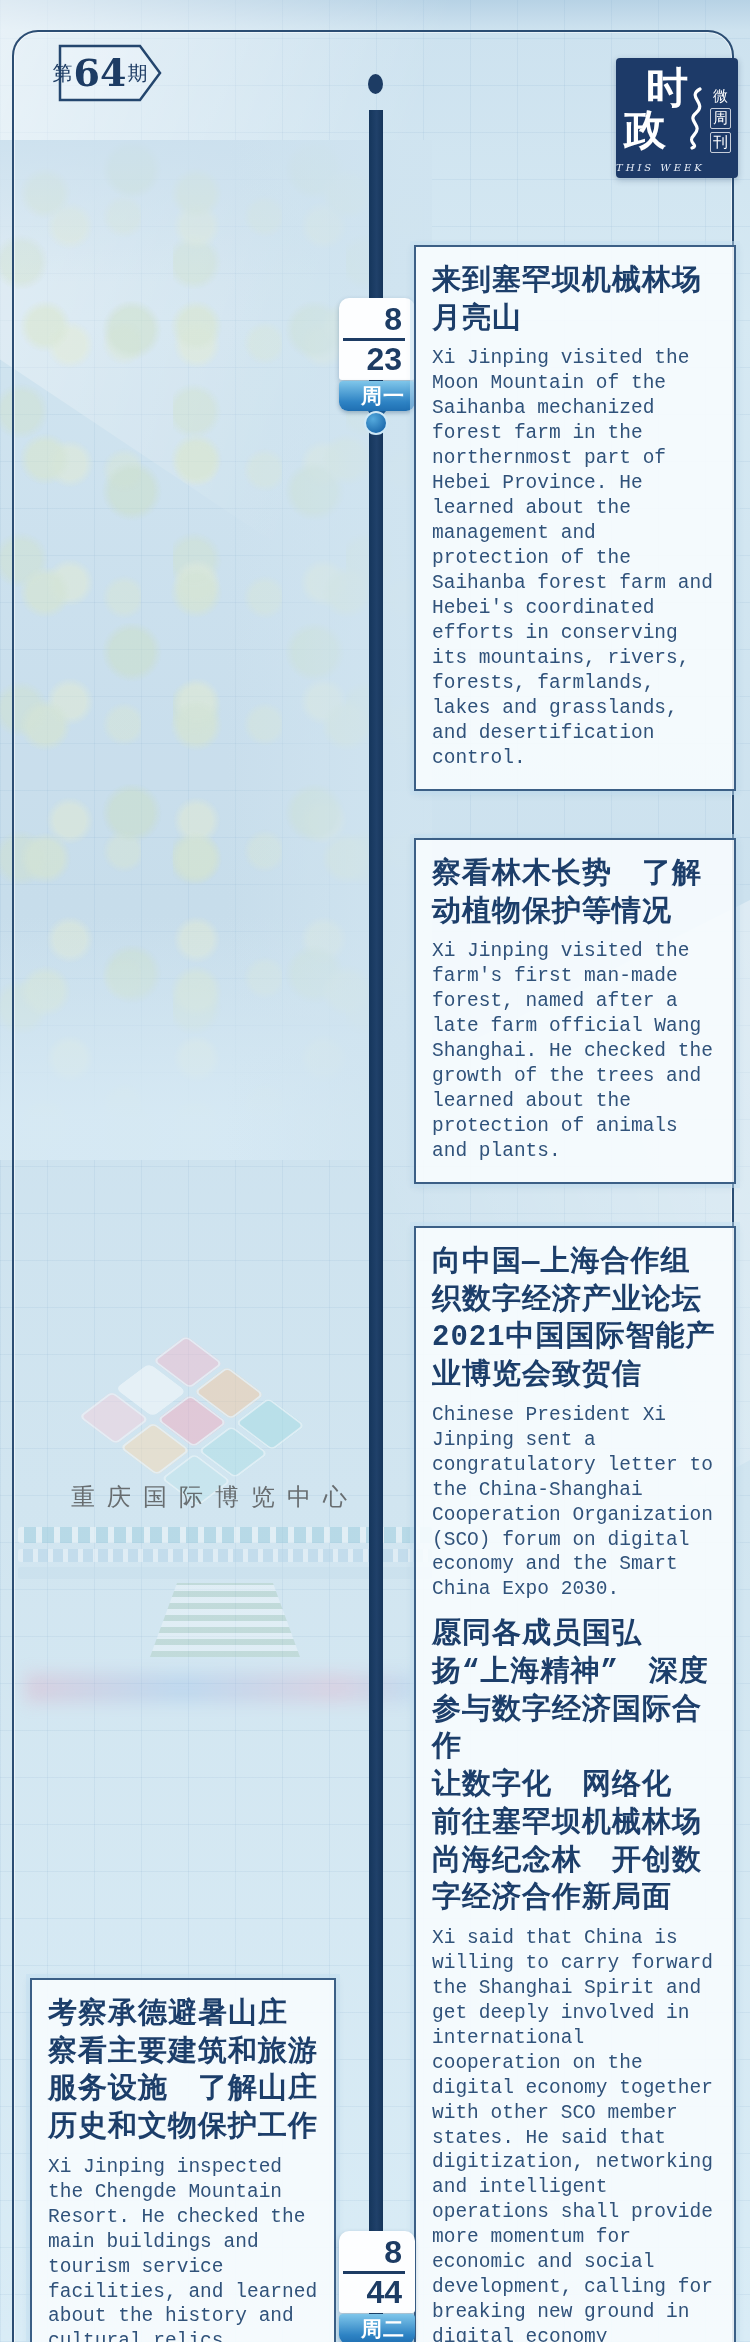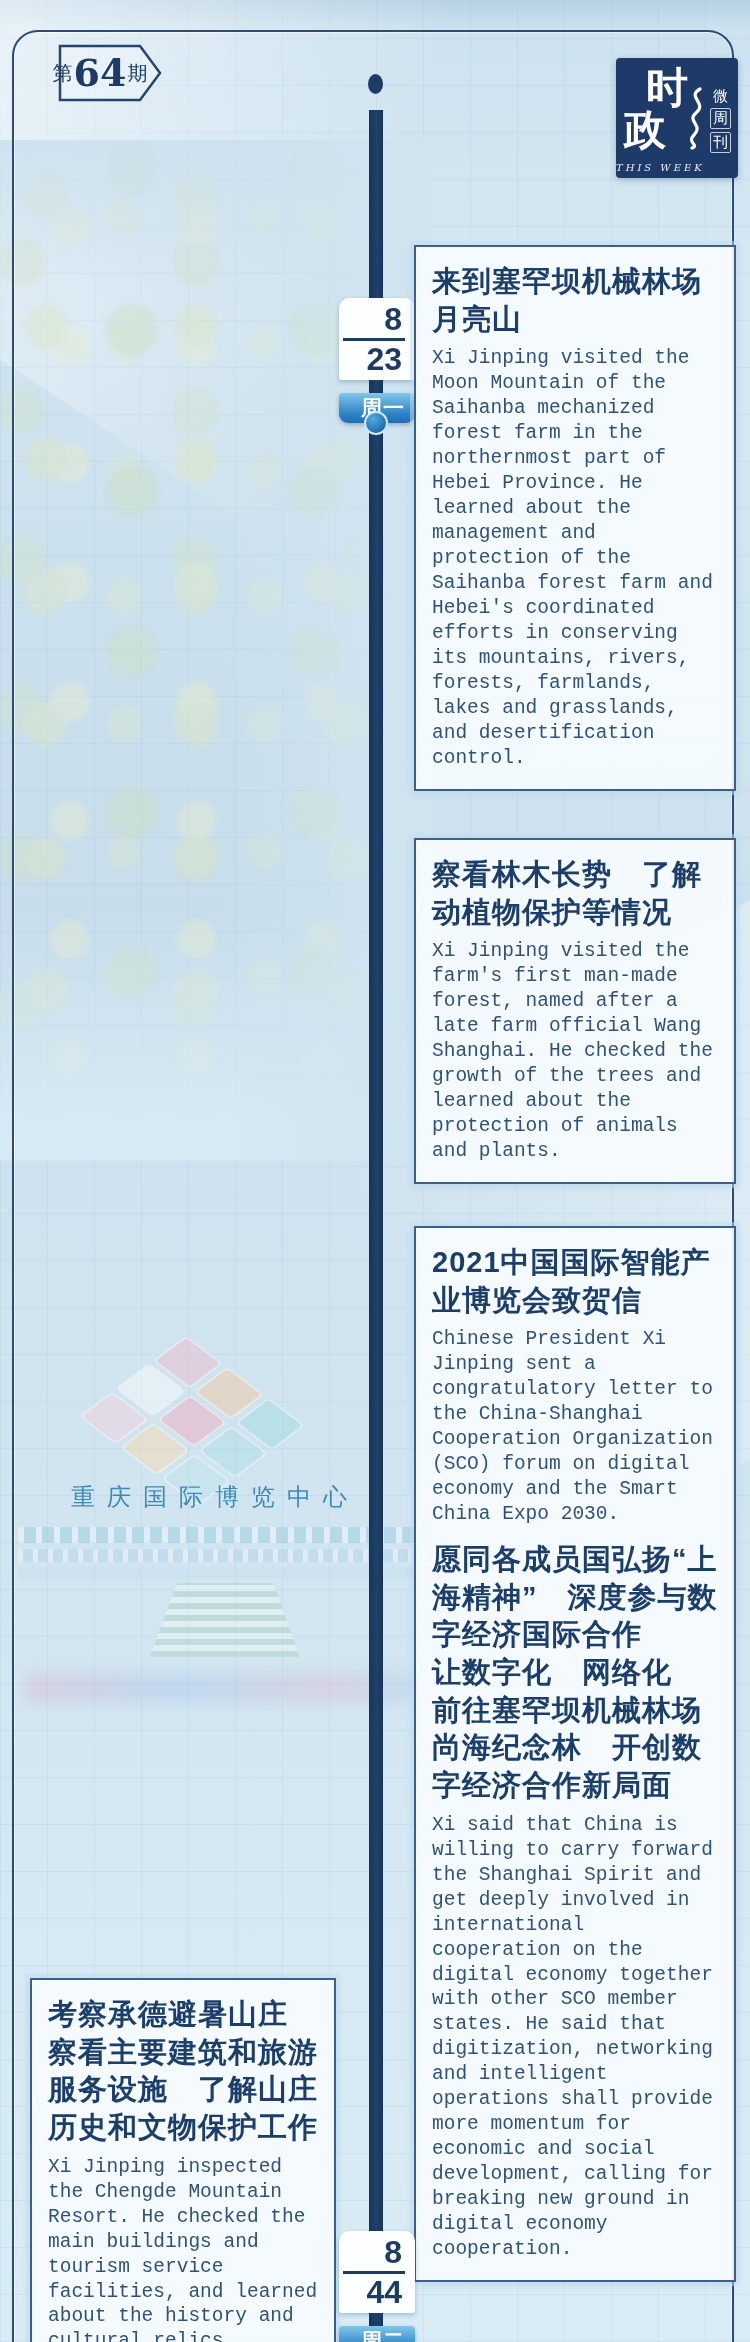--- a/index.html
+++ b/index.html
@@ -56,21 +56,21 @@
     transform:rotate(45deg) skew(-8deg,-8deg) scale(1,.9);
     opacity:.45;
   }
   .cube div{border-radius:6px;box-shadow:inset 0 0 0 2px rgba(255,255,255,0.85);}
   .c1{background:#f2b9cc}.c2{background:#f6c79a}.c3{background:#9edbe2}
   .c4{background:#ffffff}.c5{background:#f4a8bc}.c6{background:#aadfe6}
   .c7{background:#f8cfdc}.c8{background:#fbd9ad}.c9{background:#bfe6ec}
   .expo-title{
     position:absolute;left:40px;top:146px;width:330px;
     text-align:center;font-size:24px;letter-spacing:12px;
-    color:#0369a1;opacity:.72;white-space:nowrap;
+    color:#404040;opacity:.72;white-space:nowrap;
   }
   .strip{position:absolute;left:8px;width:414px;border-radius:3px;}
   .s1{top:192px;height:16px;opacity:.5;background:
       repeating-linear-gradient(90deg,rgba(255,255,255,.85) 0 6px,rgba(255,255,255,0) 6px 18px),#9fcfdf;}
   .s2{top:214px;height:13px;opacity:.45;background:
       repeating-linear-gradient(90deg,rgba(255,255,255,.8) 0 5px,rgba(255,255,255,0) 5px 15px),#b3d3e8;}
   .s3{top:232px;height:12px;opacity:.4;background:#c4dbec;}
   .podium{
     position:absolute;left:140px;top:248px;width:150px;height:74px;opacity:.5;
     background:repeating-linear-gradient(0deg,rgba(148,188,158,.55) 0 6px,rgba(255,255,255,.6) 6px 12px);
@@ -127,21 +127,21 @@
   .date-badge{position:absolute;left:339px;width:76px;}
   .badge-1{top:298px;}
   .badge-2{top:2231px;}
   .db-white{
     background:#fdfeff;border-radius:10px 10px 3px 3px;
     padding:6px 10px 5px;box-shadow:0 2px 5px rgba(30,70,110,.3);
   }
   .db-m,.db-d{text-align:right;font-size:32px;font-weight:bold;color:#1d3c64;line-height:31px;padding-right:3px;}
   .db-line{height:3px;background:#1d3c64;margin:3px 0 3px -6px;}
   .db-week{
-    height:30px;line-height:30px;margin-top:13px;
+    height:30px;line-height:30px;margin-top:1px;
     background:linear-gradient(180deg,#7fc6ea,#2e83c4 70%,#1f6fb2);
     border-radius:4px 4px 9px 9px;
     color:#fff;font-size:21px;font-weight:bold;letter-spacing:1px;
     text-align:right;padding-right:10px;box-sizing:border-box;
     box-shadow:0 2px 4px rgba(30,70,110,.35);
   }
   .db-pointer{
     width:0;height:0;margin:0 auto;
     border-left:9px solid transparent;border-right:9px solid transparent;
     border-top:11px solid #1a5a94;
@@ -158,21 +158,21 @@
     background:rgba(247,252,254,0.9);
     border:2px solid #3b5f86;
     box-shadow:0 0 0 4px rgba(196,223,241,0.5),0 2px 8px rgba(60,100,140,0.15);
     padding:16px 16px 18px;
   }
   .card-1{left:414px;top:245px;width:322px;}
   .card-2{left:414px;top:838px;width:322px;}
   .card-3{left:414px;top:1226px;width:322px;}
   .card-4{left:30px;top:1978px;width:306px;}
   .cn{
-    margin:0;font-family:Liberation Sans, sans-serif;
+    margin:0;font-family:Liberation Mono, monospace;
     font-size:29px;line-height:1.3;color:#1c3e6a;font-weight:700;letter-spacing:1px;
   }
   .en{
     margin:8px 0 0;font-family:Liberation Mono, monospace;
     font-size:19.5px;line-height:1.28;color:#30527a;
   }
   .section + .section{margin-top:14px;}
 </style>
 </head>
 <body>
@@ -256,20 +256,21 @@
 
 <div class="card card-2">
   <div class="section">
     <p class="cn">察看林木长势　了解动植物保护等情况</p>
     <p class="en">Xi Jinping visited the farm's first man-made forest, named after a late farm official Wang Shanghai. He checked the growth of the trees and learned about the protection of animals and plants.</p>
   </div>
 </div>
 
 <div class="card card-3">
   <div class="section">
+    <p class="cn">向中国—上海合作组织数字经济产业论坛</p>
     <p class="cn">2021中国国际智能产业博览会致贺信</p>
     <p class="en">Chinese President Xi Jinping sent a congratulatory letter to the China-Shanghai Cooperation Organization (SCO) forum on digital economy and the Smart China Expo 2030.</p>
   </div>
   <div class="section">
     <p class="cn">愿同各成员国弘扬“上海精神”　深度参与数字经济国际合作</p>
     <p class="cn">让数字化　网络化　前往塞罕坝机械林场尚海纪念林　开创数字经济合作新局面</p>
     <p class="en">Xi said that China is willing to carry forward the Shanghai Spirit and get deeply involved in international cooperation on the digital economy together with other SCO member states. He said that digitization, networking and intelligent operations shall provide more momentum for economic and social development, calling for breaking new ground in digital economy cooperation.</p>
   </div>
 </div>
 

